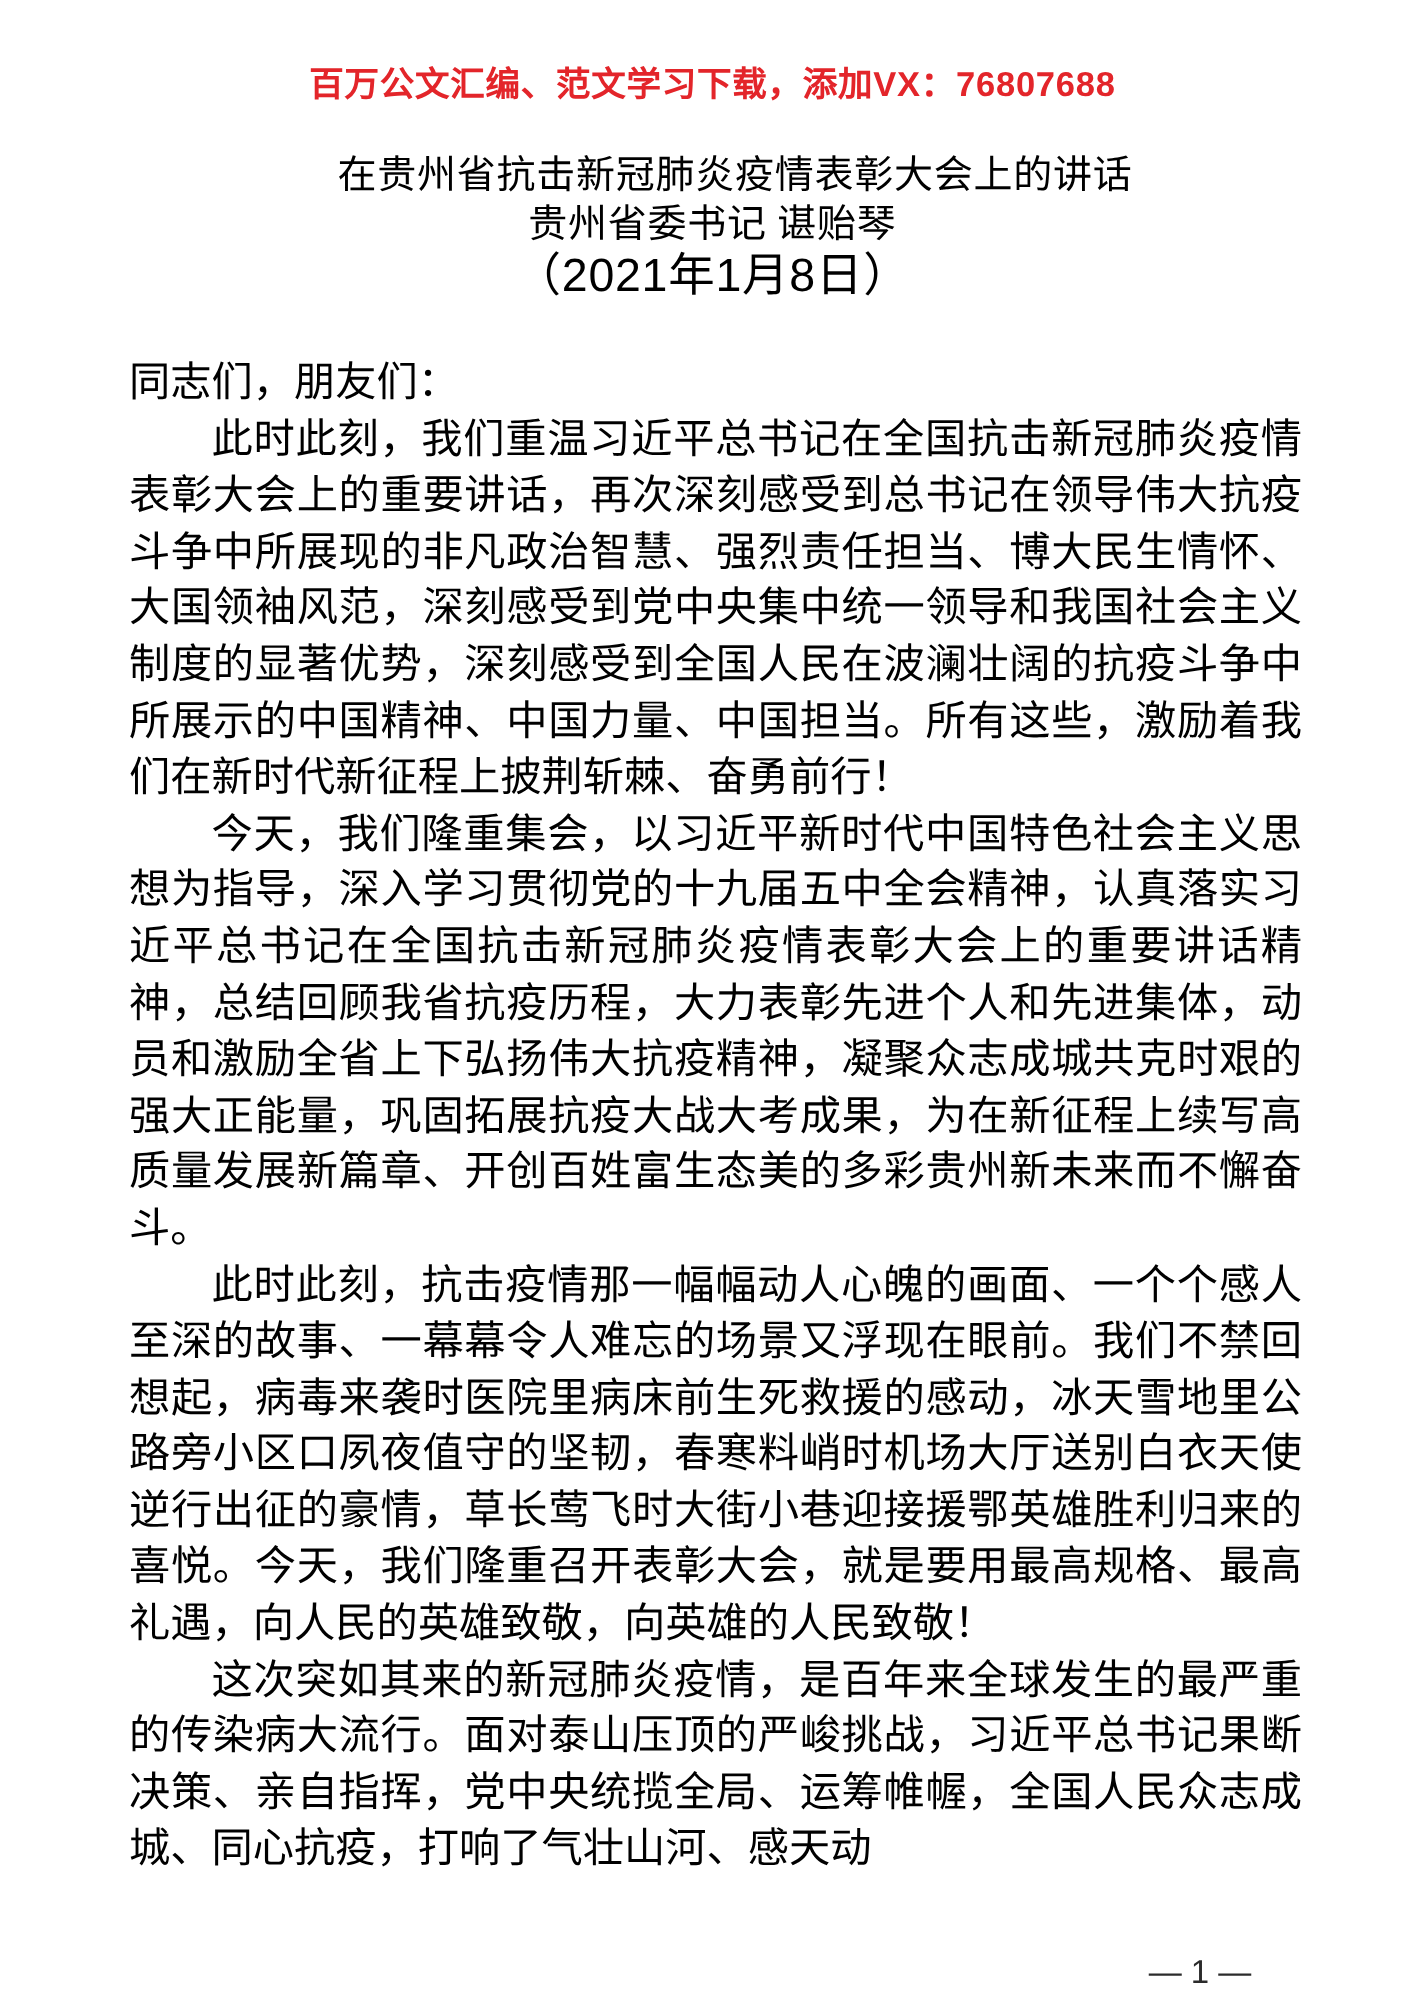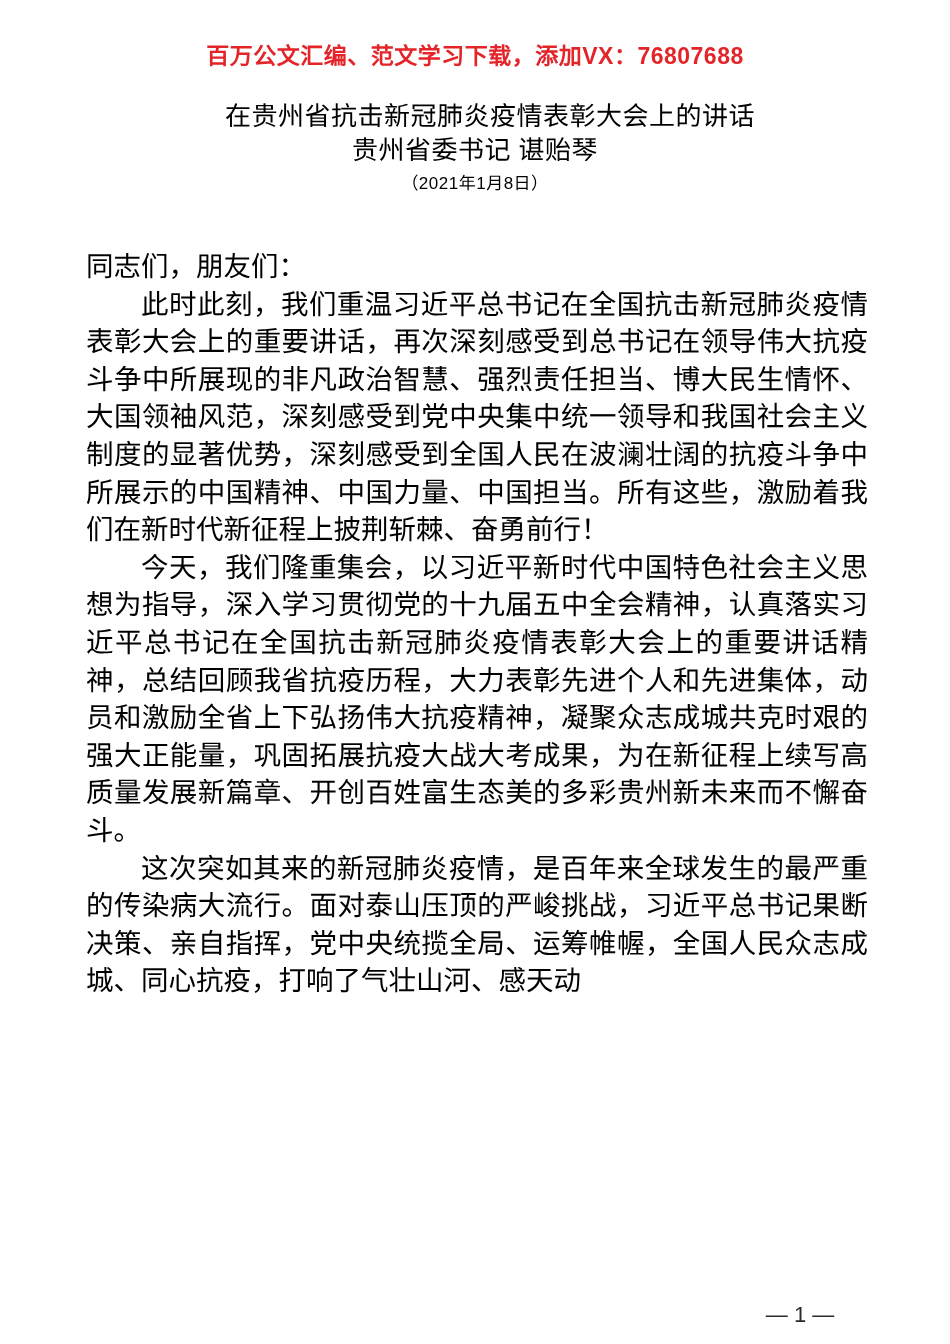--- a/index.html
+++ b/index.html
@@ -48,23 +48,24 @@
     line-height: 34px;
     letter-spacing: 0.5px;
     white-space: nowrap;
     padding-left: 30px;
   }
   .doc-byline {
     font-size: 26px;
     line-height: 34px;
     letter-spacing: 0.5px;
     white-space: nowrap;
+    font-family: Liberation Serif, serif;
   }
   .doc-date {
-    font-size: 17px;
+    font-size: 31px;
     line-height: 34px;
     letter-spacing: 0.5px;
     white-space: nowrap;
   }
 
   
   .body-text {
     position: absolute;
     top: 236px;
     left: 86px;
@@ -79,21 +80,20 @@
     margin: 0;
     padding: 0;
     text-align: justify;
     text-justify: inter-ideograph;
   }
   .body-text p.indent {
     text-indent: 2em;
   }
   .body-text p.flush {
     text-indent: 0;
-    margin-top: 12px;
   }
 
   
   .page-footer {
     position: absolute;
     bottom: 16px;
     left: 0;
     width: 950px;
     text-align: center;
     font-size: 22px;
@@ -117,20 +117,21 @@
   <div class="title-block">
     <div class="doc-title">在贵州省抗击新冠肺炎疫情表彰大会上的讲话</div>
     <div class="doc-byline">贵州省委书记 谌贻琴</div>
     <div class="doc-date">（2021年1月8日）</div>
   </div>
 
   <div class="body-text">
     <p class="flush">同志们，朋友们：</p>
     <p class="indent">此时此刻，我们重温习近平总书记在全国抗击新冠肺炎疫情表彰大会上的重要讲话，再次深刻感受到总书记在领导伟大抗疫斗争中所展现的非凡政治智慧、强烈责任担当、博大民生情怀、大国领袖风范，深刻感受到党中央集中统一领导和我国社会主义制度的显著优势，深刻感受到全国人民在波澜壮阔的抗疫斗争中所展示的中国精神、中国力量、中国担当。所有这些，激励着我们在新时代新征程上披荆斩棘、奋勇前行！</p>
     <p class="indent">今天，我们隆重集会，以习近平新时代中国特色社会主义思想为指导，深入学习贯彻党的十九届五中全会精神，认真落实习近平总书记在全国抗击新冠肺炎疫情表彰大会上的重要讲话精神，总结回顾我省抗疫历程，大力表彰先进个人和先进集体，动员和激励全省上下弘扬伟大抗疫精神，凝聚众志成城共克时艰的强大正能量，巩固拓展抗疫大战大考成果，为在新征程上续写高质量发展新篇章、开创百姓富生态美的多彩贵州新未来而不懈奋斗。</p>
+    <p class="indent">此时此刻，抗击疫情那一幅幅动人心魄的画面、一个个感人至深的故事、一幕幕令人难忘的场景又浮现在眼前。我们不禁回想起，病毒来袭时医院里病床前生死救援的感动，冰天雪地里公路旁小区口夙夜值守的坚韧，春寒料峭时机场大厅送别白衣天使逆行出征的豪情，草长莺飞时大街小巷迎接援鄂英雄胜利归来的喜悦。今天，我们隆重召开表彰大会，就是要用最高规格、最高礼遇，向人民的英雄致敬，向英雄的人民致敬！</p>
     <p class="indent">这次突如其来的新冠肺炎疫情，是百年来全球发生的最严重的传染病大流行。面对泰山压顶的严峻挑战，习近平总书记果断决策、亲自指挥，党中央统揽全局、运筹帷幄，全国人民众志成城、同心抗疫，打响了气壮山河、感天动</p>
   </div>
 
   <div class="page-footer">
     <span class="pnum">— 1 —</span>
   </div>
 
 </div>
 
 </body></html>

